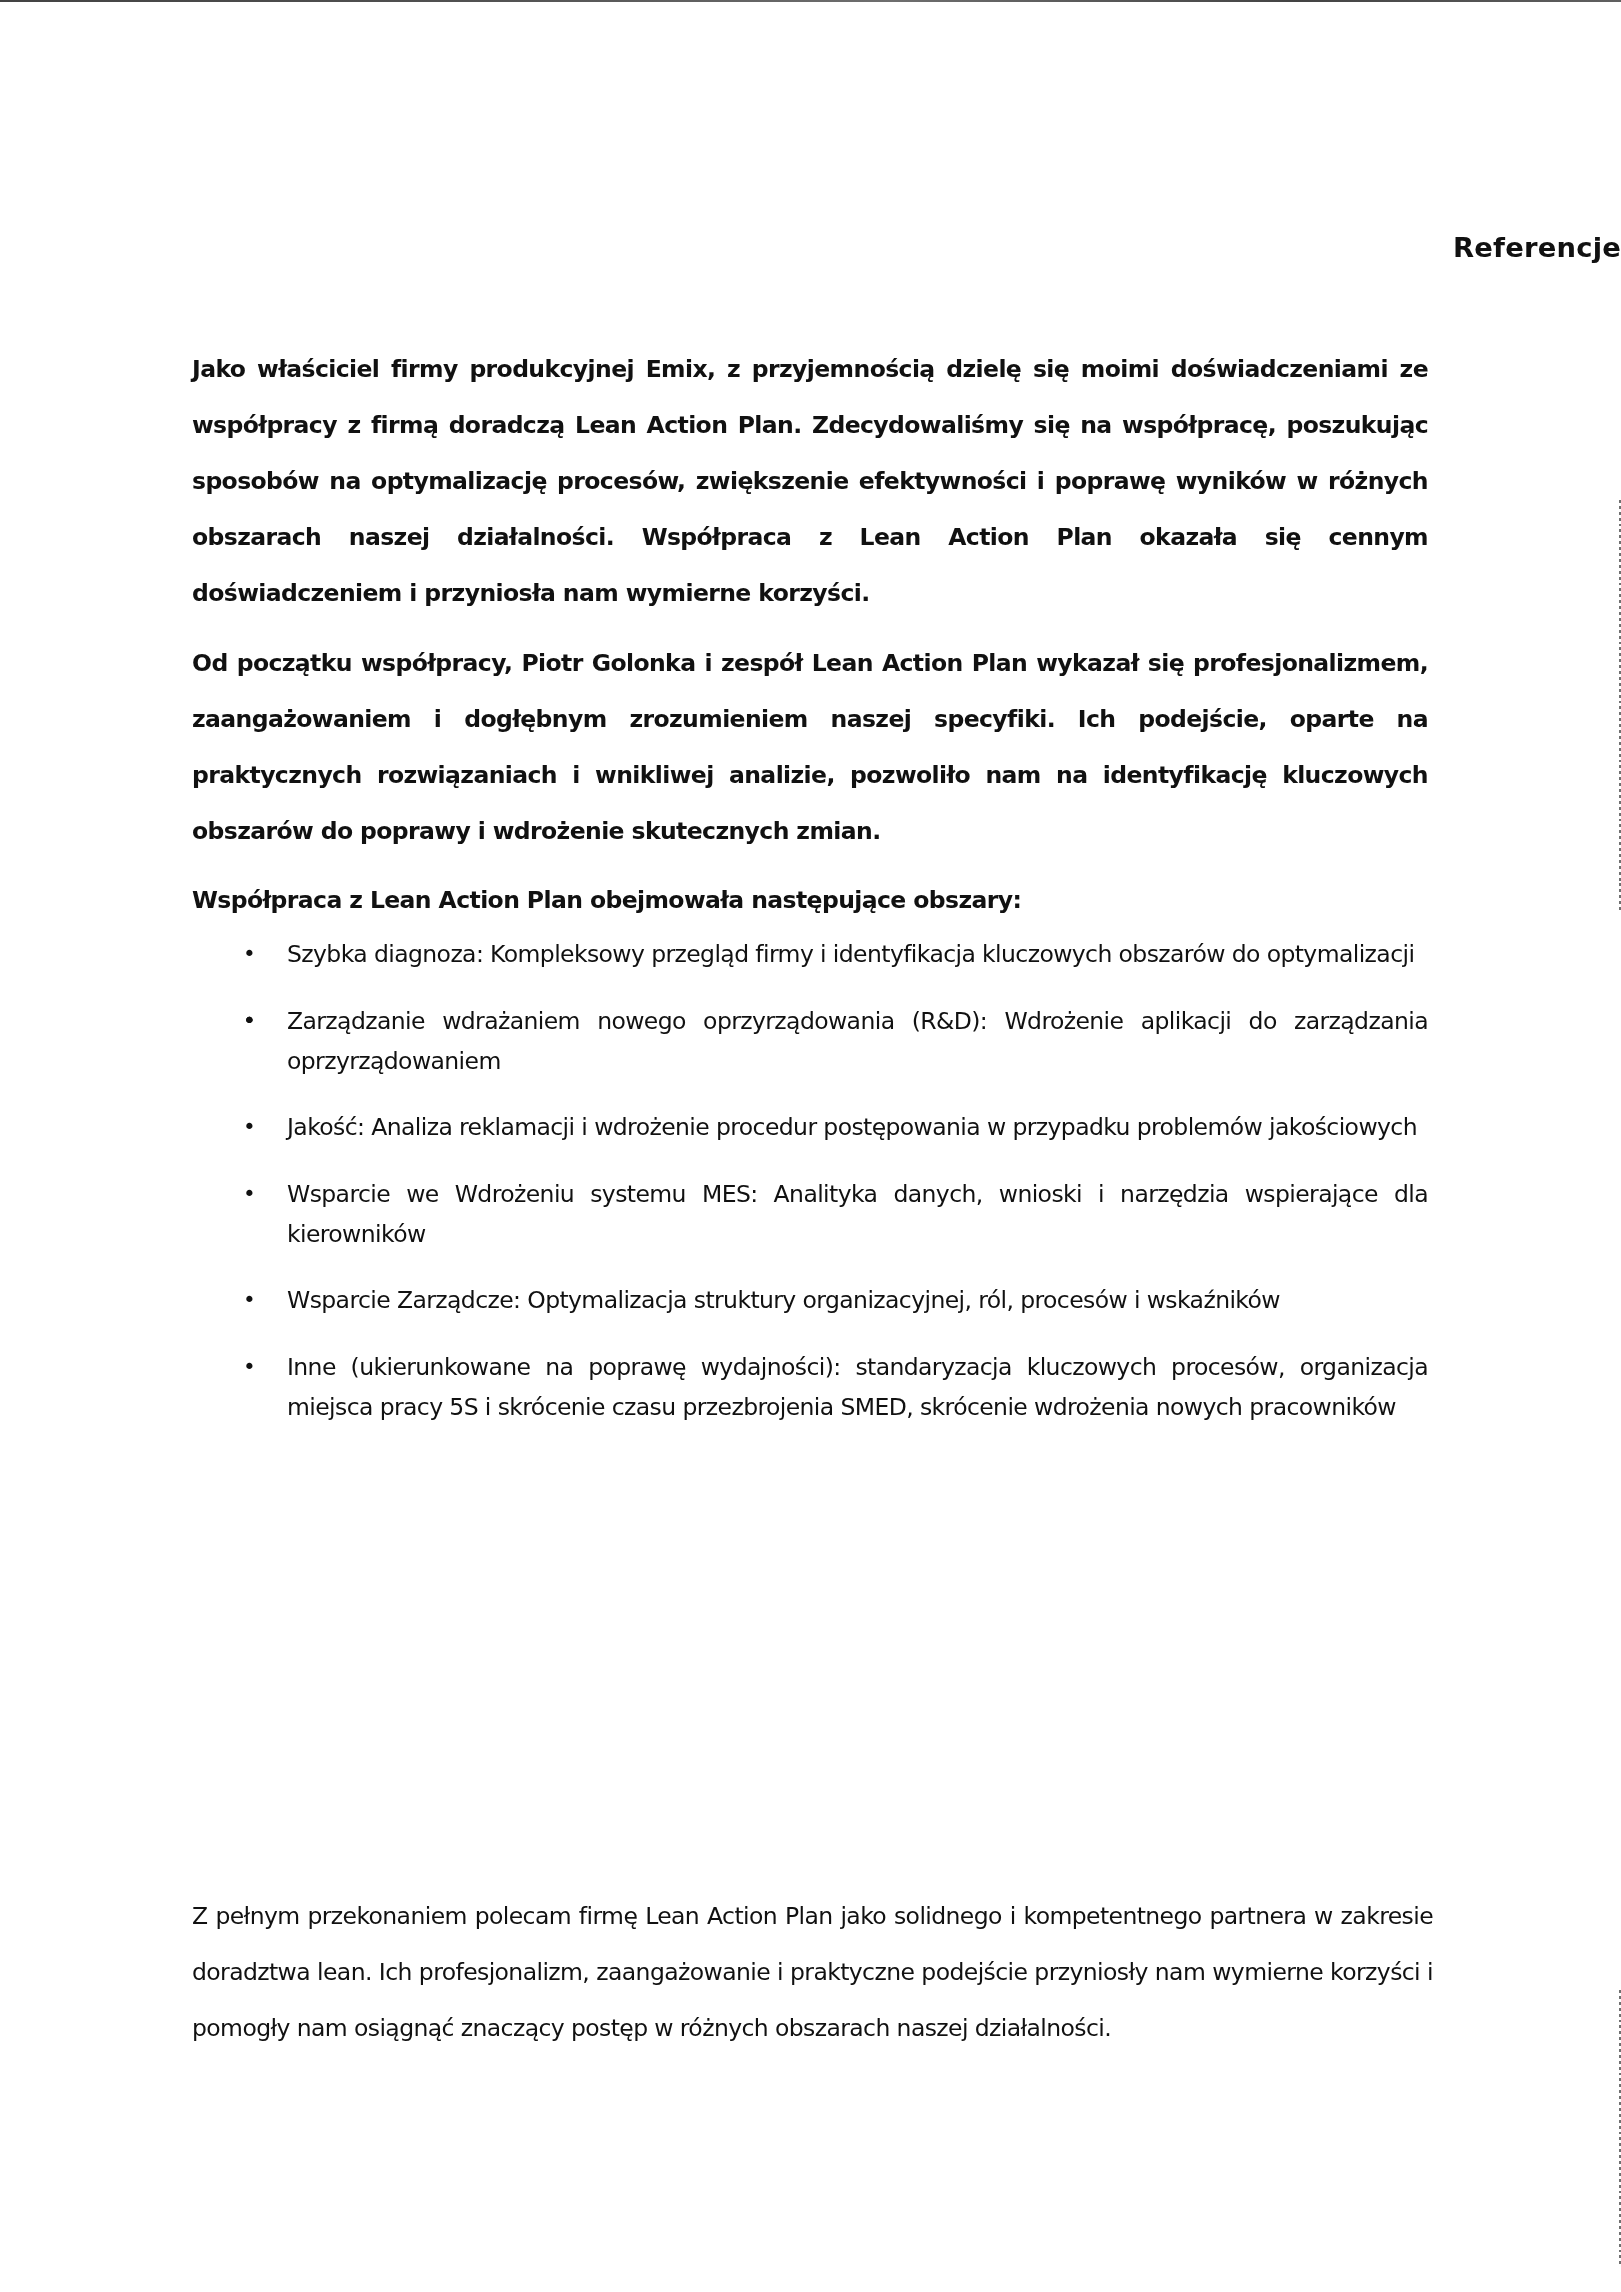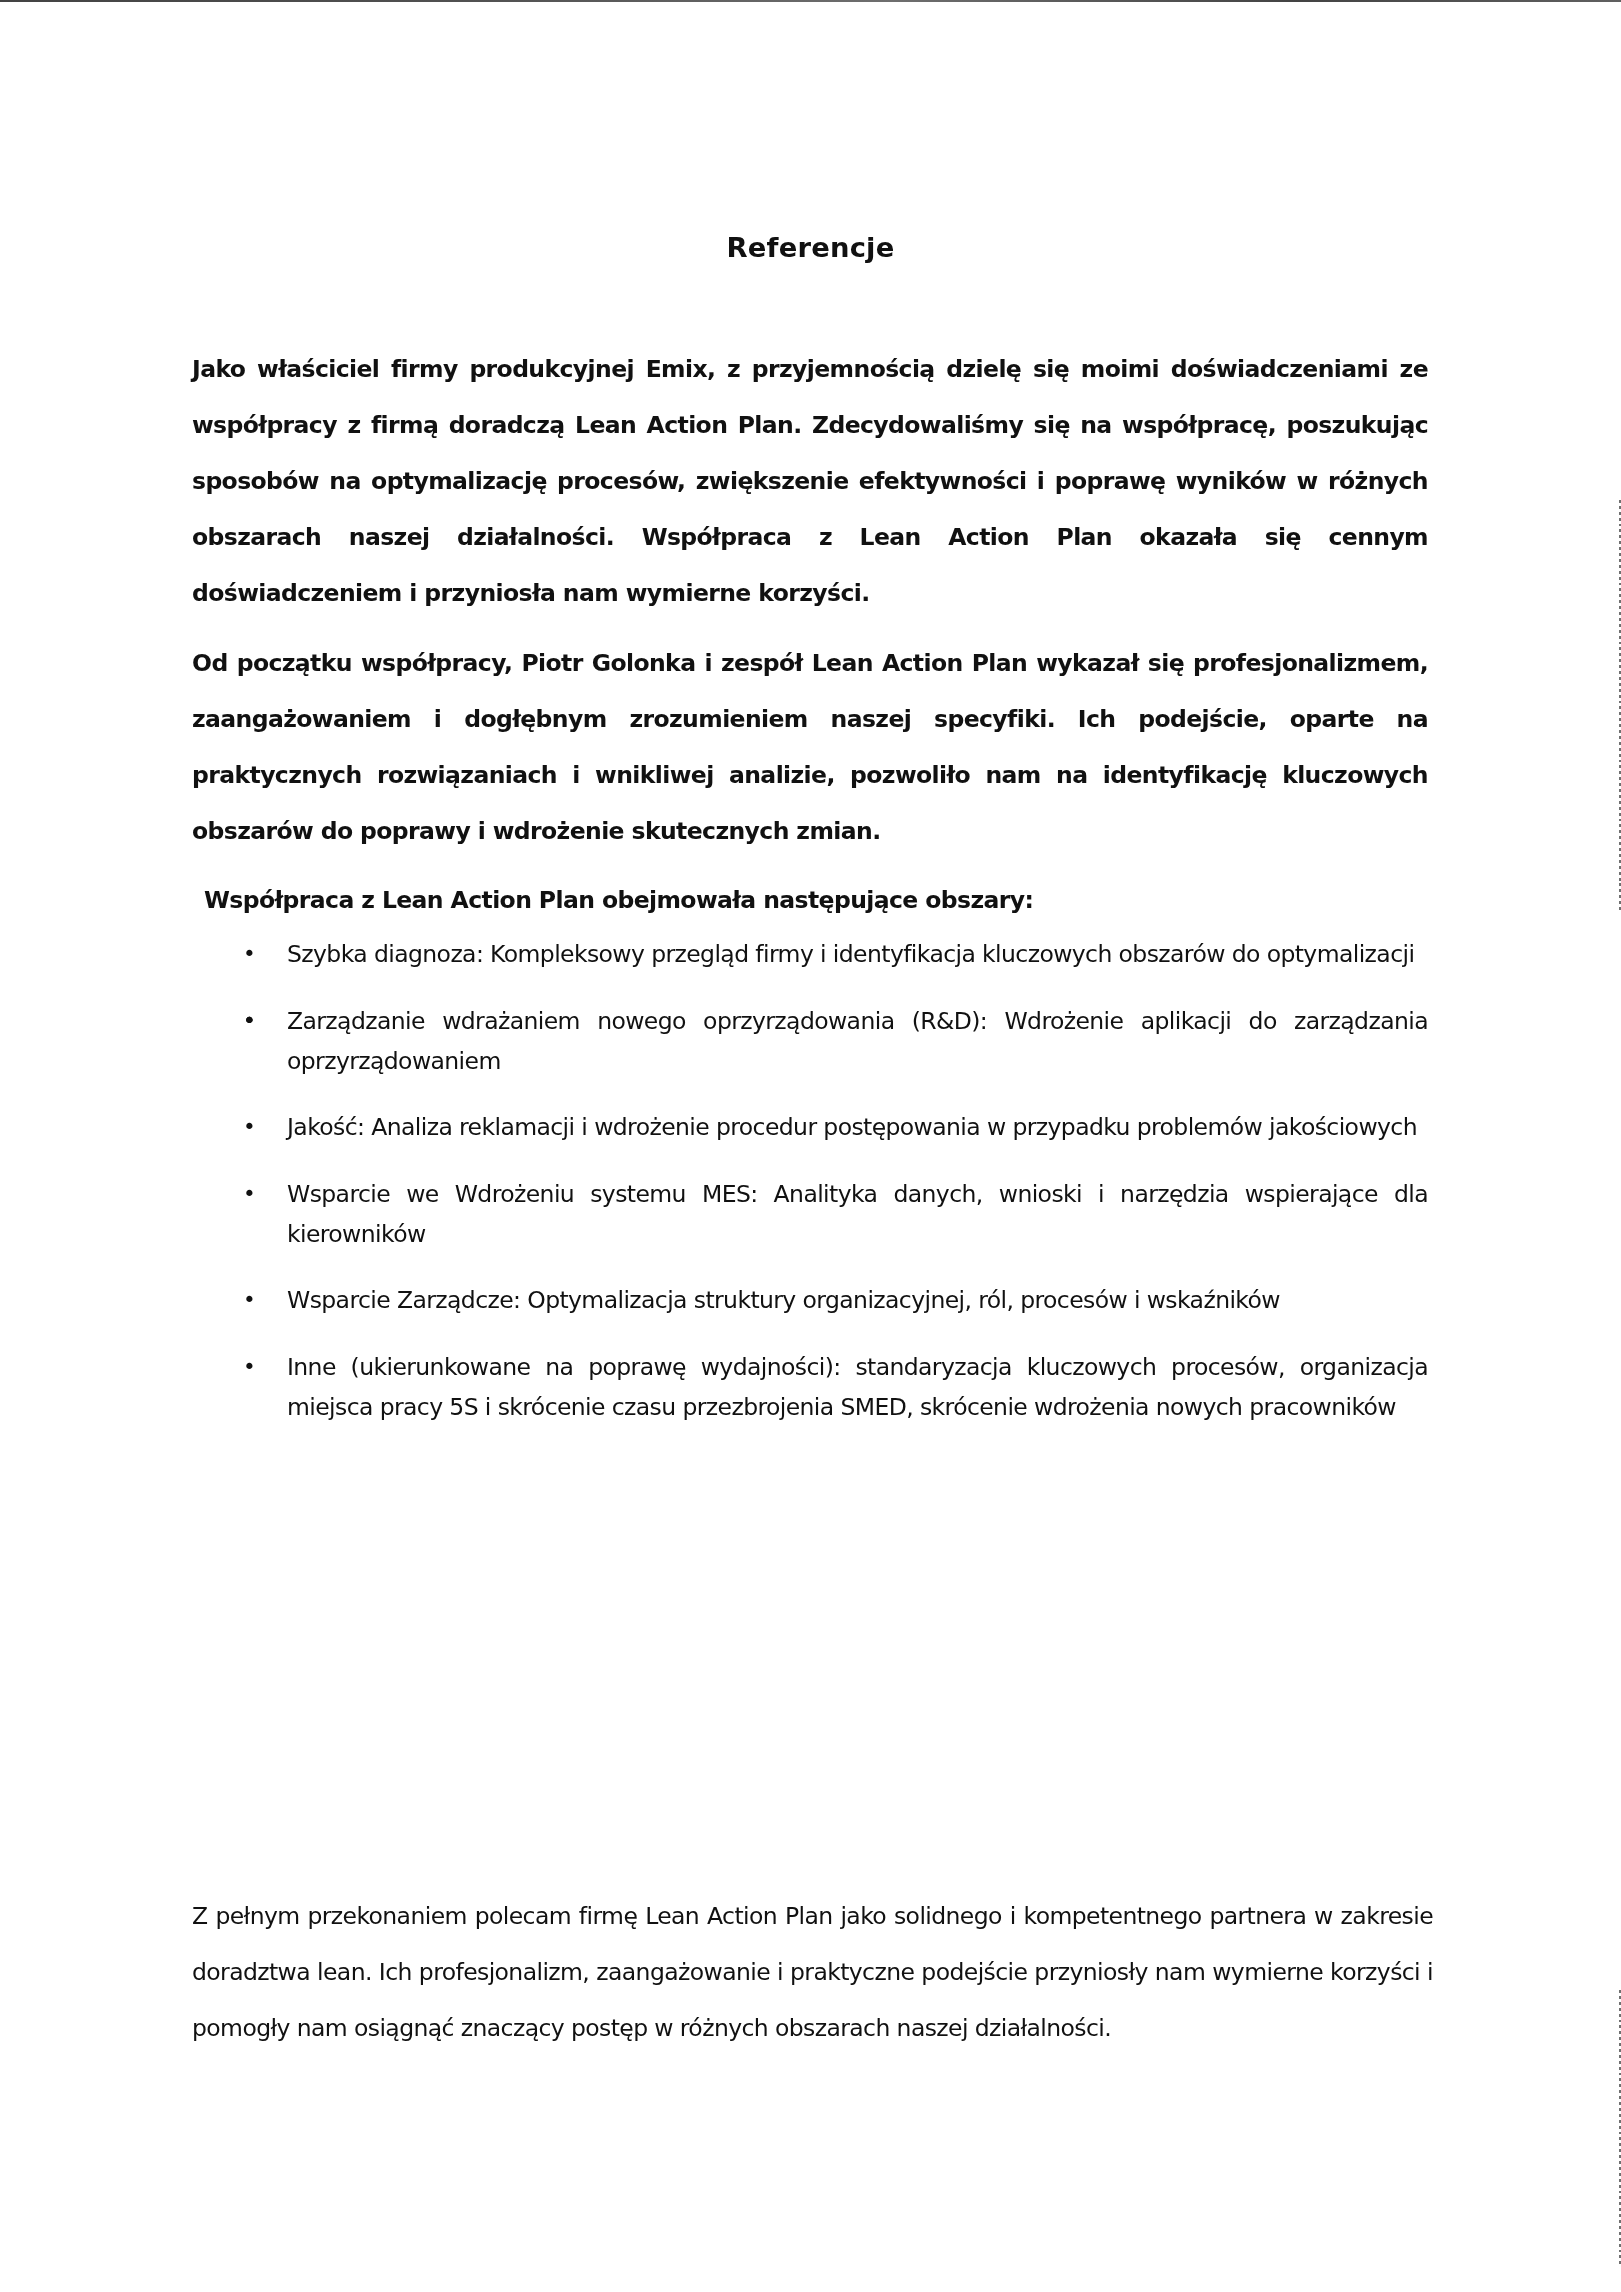--- a/index.html
+++ b/index.html
@@ -32,21 +32,21 @@
       opacity: 0.7;
     }
     .scan-right-edge.upper { top: 500px; height: 412px; left: 1619px; }
     .scan-right-edge.lower { top: 1990px; height: 274px; left: 1619px; }
 
     .page-title {
       position: absolute;
       top: 214px;
       left: 0;
       width: 1621px;
-      text-align: center;
+      text-align: right;
       font-family: "DejaVu Sans", sans-serif;
       font-weight: bold;
       font-size: 27.4px;
       letter-spacing: 0.2px;
     }
     .content {
       position: absolute;
       left: 192px;
       top: 341px;
       width: 1236px;
@@ -54,21 +54,20 @@
       line-height: 56px;
       letter-spacing: -0.6px;
     }
     .para {
       margin: 0 0 13.7px 0;
       text-align: justify;
       font-weight: bold;
     }
     .para.intro-list {
       margin-bottom: 5.9px;
-      margin-left: 12px;
     }
     ul.areas {
       list-style: none;
       margin: 0;
       padding: 0;
     }
     ul.areas li {
       position: relative;
       padding-left: 95px;
       line-height: 40px;

